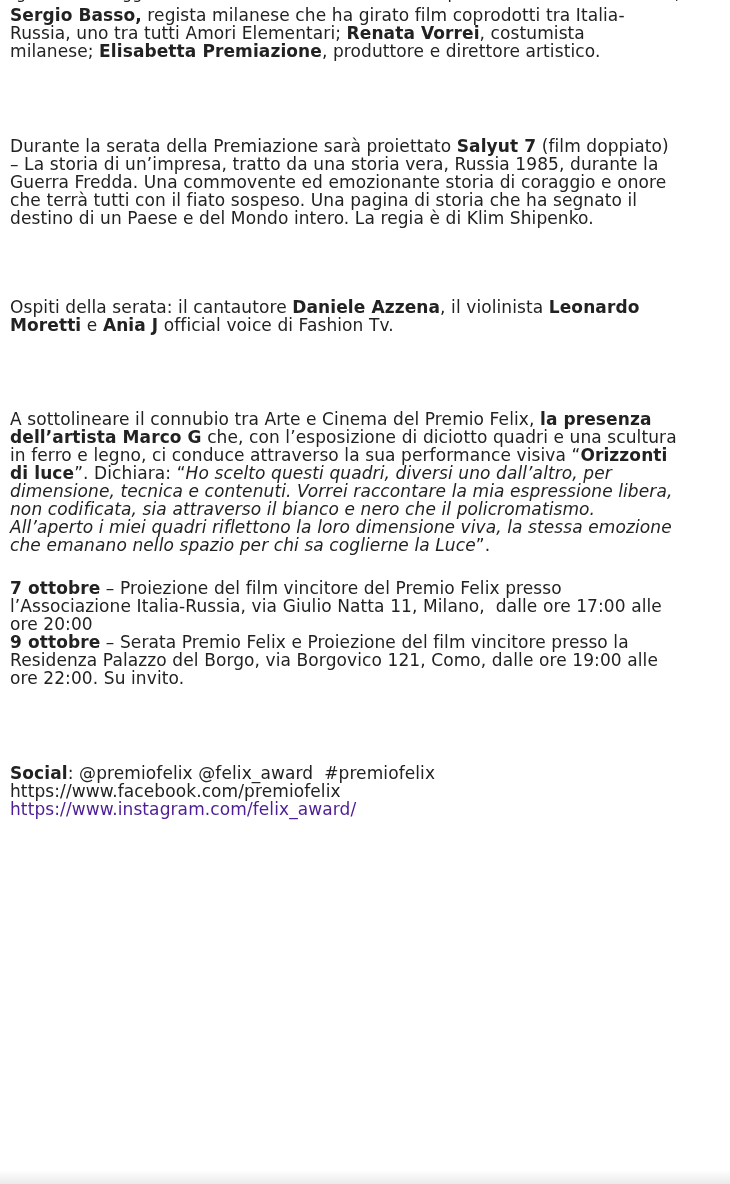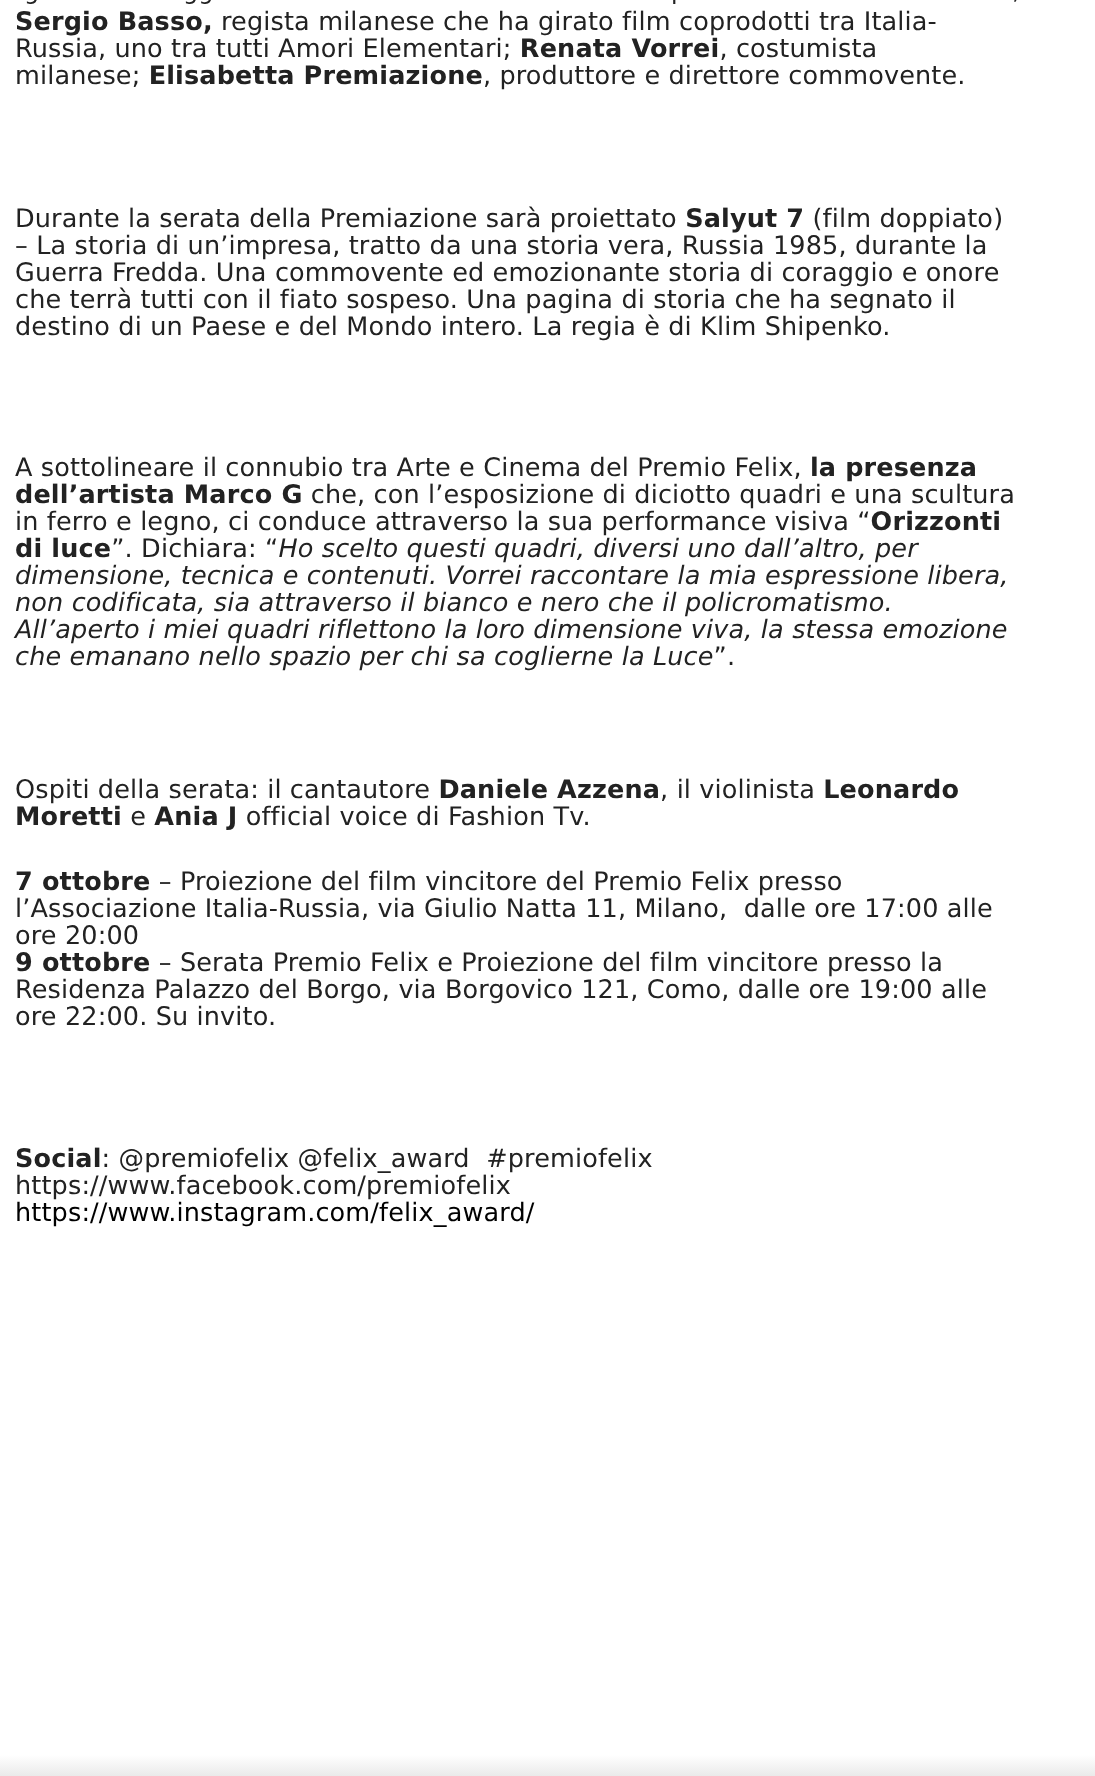--- a/index.html
+++ b/index.html
@@ -57,40 +57,40 @@
 </head>
 <body data-name="document-page" style="background: rgb(255, 255, 255); color: rgb(34, 34, 34);">
 
 <div class="clip-line" data-name="clipped-text-line">
   <div data-name="clipped-text-line-content">regista e sceneggiatore che ha collaborato a numerose produzioni tra Italia e Russia,</div>
 </div>
 
 <div id="doc" data-name="document-body">
     <p data-name="paragraph-credits"><span class="run-bold" data-name="text-run-bold">Sergio Basso,</span><span data-name="text-run-normal"> regista milanese che ha girato film coprodotti tra Italia-
 Russia, uno tra tutti Amori Elementari; </span><span class="run-bold" data-name="text-run-bold">Renata Vorrei</span><span data-name="text-run-normal">, costumista
-milanese; </span><span class="run-bold" data-name="text-run-bold">Elisabetta Premiazione</span><span data-name="text-run-normal">, produttore e direttore commovente.</span></p>
+milanese; </span><span class="run-bold" data-name="text-run-bold">Elisabetta Premiazione</span><span data-name="text-run-normal">, produttore e direttore artistico.</span></p>
     <p data-name="paragraph-salyut"><span data-name="text-run-normal">Durante la serata della Premiazione sarà proiettato </span><span class="run-bold" data-name="text-run-bold">Salyut 7</span><span data-name="text-run-normal"> (film doppiato)
 – La storia di un’impresa, tratto da una storia vera, Russia 1985, durante la
 Guerra Fredda. Una commovente ed emozionante storia di coraggio e onore
 che terrà tutti con il fiato sospeso. Una pagina di storia che ha segnato il
 destino di un Paese e del Mondo intero. La regia è di Klim Shipenko.</span></p>
+    <p data-name="paragraph-guests"><span data-name="text-run-normal">Ospiti della serata: il cantautore </span><span class="run-bold" data-name="text-run-bold">Daniele Azzena</span><span data-name="text-run-normal">, il violinista </span><span class="run-bold" data-name="text-run-bold">Leonardo
+Moretti</span><span data-name="text-run-normal"> e </span><span class="run-bold" data-name="text-run-bold">Ania J</span><span data-name="text-run-normal"> official voice di Fashion Tv.</span></p>
     <p data-name="paragraph-artist"><span data-name="text-run-normal">A sottolineare il connubio tra Arte e Cinema del Premio Felix, </span><span class="run-bold" data-name="text-run-bold">la presenza
 dell’artista Marco G</span><span data-name="text-run-normal"> che, con l’esposizione di diciotto quadri e una scultura
 in ferro e legno, ci conduce attraverso la sua performance visiva “</span><span class="run-bold" data-name="text-run-bold">Orizzonti
 di luce</span><span data-name="text-run-normal">”. Dichiara: “</span><span class="run-italic" data-name="text-run-italic">Ho scelto questi quadri, diversi uno dall’altro, per
 dimensione, tecnica e contenuti. Vorrei raccontare la mia espressione libera,
 non codificata, sia attraverso il bianco e nero che il policromatismo.
 All’aperto i miei quadri riflettono la loro dimensione viva, la stessa emozione
 che emanano nello spazio per chi sa coglierne la Luce</span><span data-name="text-run-normal">”.</span></p>
-    <p data-name="paragraph-guests"><span data-name="text-run-normal">Ospiti della serata: il cantautore </span><span class="run-bold" data-name="text-run-bold">Daniele Azzena</span><span data-name="text-run-normal">, il violinista </span><span class="run-bold" data-name="text-run-bold">Leonardo
-Moretti</span><span data-name="text-run-normal"> e </span><span class="run-bold" data-name="text-run-bold">Ania J</span><span data-name="text-run-normal"> official voice di Fashion Tv.</span></p>
     <p data-name="paragraph-schedule"><span class="run-bold" data-name="text-run-bold">7 ottobre</span><span data-name="text-run-normal"> – Proiezione del film vincitore del Premio Felix presso
 l’Associazione Italia-Russia, via Giulio Natta 11, Milano,  dalle ore 17:00 alle
 ore 20:00
 </span><span class="run-bold" data-name="text-run-bold">9 ottobre</span><span data-name="text-run-normal"> – Serata Premio Felix e Proiezione del film vincitore presso la
 Residenza Palazzo del Borgo, via Borgovico 121, Como, dalle ore 19:00 alle
 ore 22:00. Su invito.</span></p>
     <p data-name="paragraph-social"><span class="run-bold" data-name="text-run-bold">Social</span><span data-name="text-run-normal">: @premiofelix @felix_award  #premiofelix
 https://www.facebook.com/premiofelix
-</span><a class="run-link" data-name="instagram-link" style="color: #000000;">https://www.instagram.com/felix_award/</a></p>
+</span><a class="run-link" data-name="instagram-link" style="color: #4c1d95;">https://www.instagram.com/felix_award/</a></p>
   </div>
 
 <div class="bottom-shade" data-name="page-bottom-shade"></div>
 
 </body></html>

